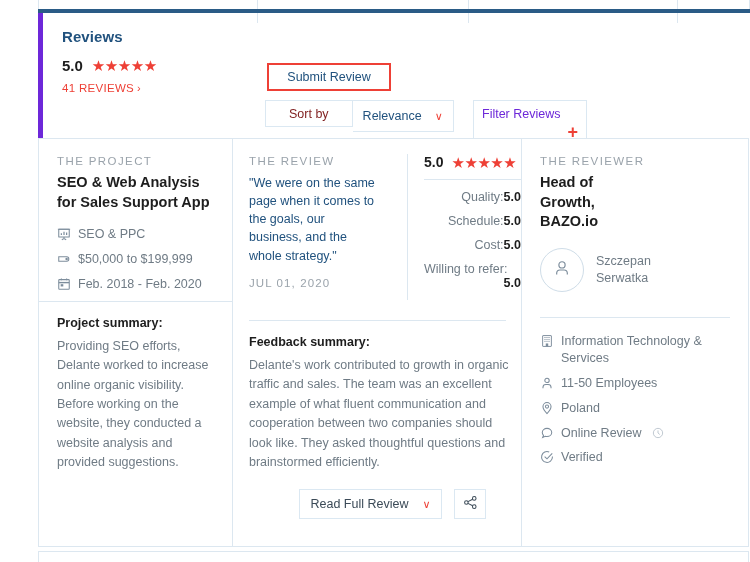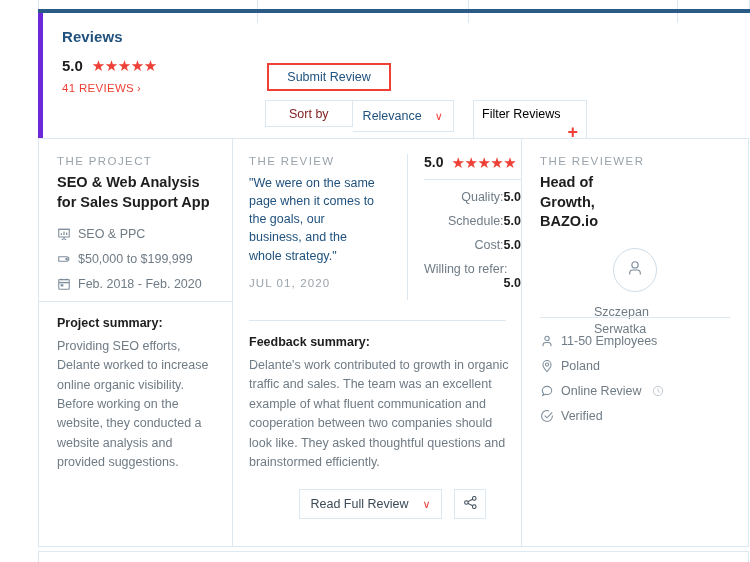--- a/index.html
+++ b/index.html
@@ -161,21 +161,21 @@
     border: 1px solid #dbe8f2;
     box-sizing: border-box;
     background: #fff;
     cursor: pointer;
   }
   .filter-box .ftxt {
     position: absolute;
     left: 8px;
     top: 6px;
     font-size: 12.5px;
-    color: #000000;
+    color: #6d28d9;
   }
   .filter-box .plus {
     position: absolute;
     right: 8px;
     bottom: 1px;
     color: #ee4036;
     font-size: 18px;
     font-weight: bold;
     line-height: 1;
   }
@@ -304,21 +304,20 @@
     font-weight: bold;
     color: #1d1d1d;
     line-height: 1.35;
     margin-top: 6px;
   }
   .person {
     display: flex;
     align-items: center;
     gap: 12px;
     margin-top: 16px;
-    flex-direction: column;
   }
   .avatar {
     flex: 0 0 auto;
     width: 42px;
     height: 42px;
     border-radius: 50%;
     border: 1px solid #cfdde8;
     display: flex;
     align-items: center;
     justify-content: center;
@@ -555,20 +554,30 @@
             </span>
             <span class="person-name" style="max-width:82px; display:inline-block;">Szczepan Serwatka</span>
           </div>
         </div>
 
         <div class="hrule" style="position:absolute; left:18px; top:178px; width:190px;"></div>
 
         <div style="position:absolute; left:18px; top:194px; width:192px;">
           <div class="meta-list" style="margin-top:0;">
 
+            <div class="meta-row">
+              <span class="ico">
+                <svg width="14" height="14" viewBox="0 0 16 16" fill="none" stroke="#7d8d9c" stroke-width="1.1">
+                  <rect x="3" y="1.8" width="10" height="12.4" rx="0.5"></rect>
+                  <path d="M5 4h1.4M7.3 4h1.4M9.6 4H11M5 6.2h1.4M7.3 6.2h1.4M9.6 6.2H11M5 8.4h1.4M7.3 8.4h1.4M9.6 8.4H11" stroke-width="1"></path>
+                  <rect x="6.6" y="10.8" width="2.8" height="3.4" fill="#7d8d9c" stroke="none"></rect>
+                </svg>
+              </span>
+              <span>Information Technology &amp; Services</span>
+            </div>
 
             <div class="meta-row">
               <span class="ico">
                 <svg width="14" height="14" viewBox="0 0 16 16" fill="none" stroke="#7d8d9c" stroke-width="1.2">
                   <circle cx="8" cy="5" r="2.5"></circle>
                   <path d="M3.4 14v-1.1c0-1.8 1.5-3.3 3.3-3.3h2.6c1.8 0 3.3 1.5 3.3 3.3V14"></path>
                 </svg>
               </span>
               <span>11-50 Employees</span>
             </div>

